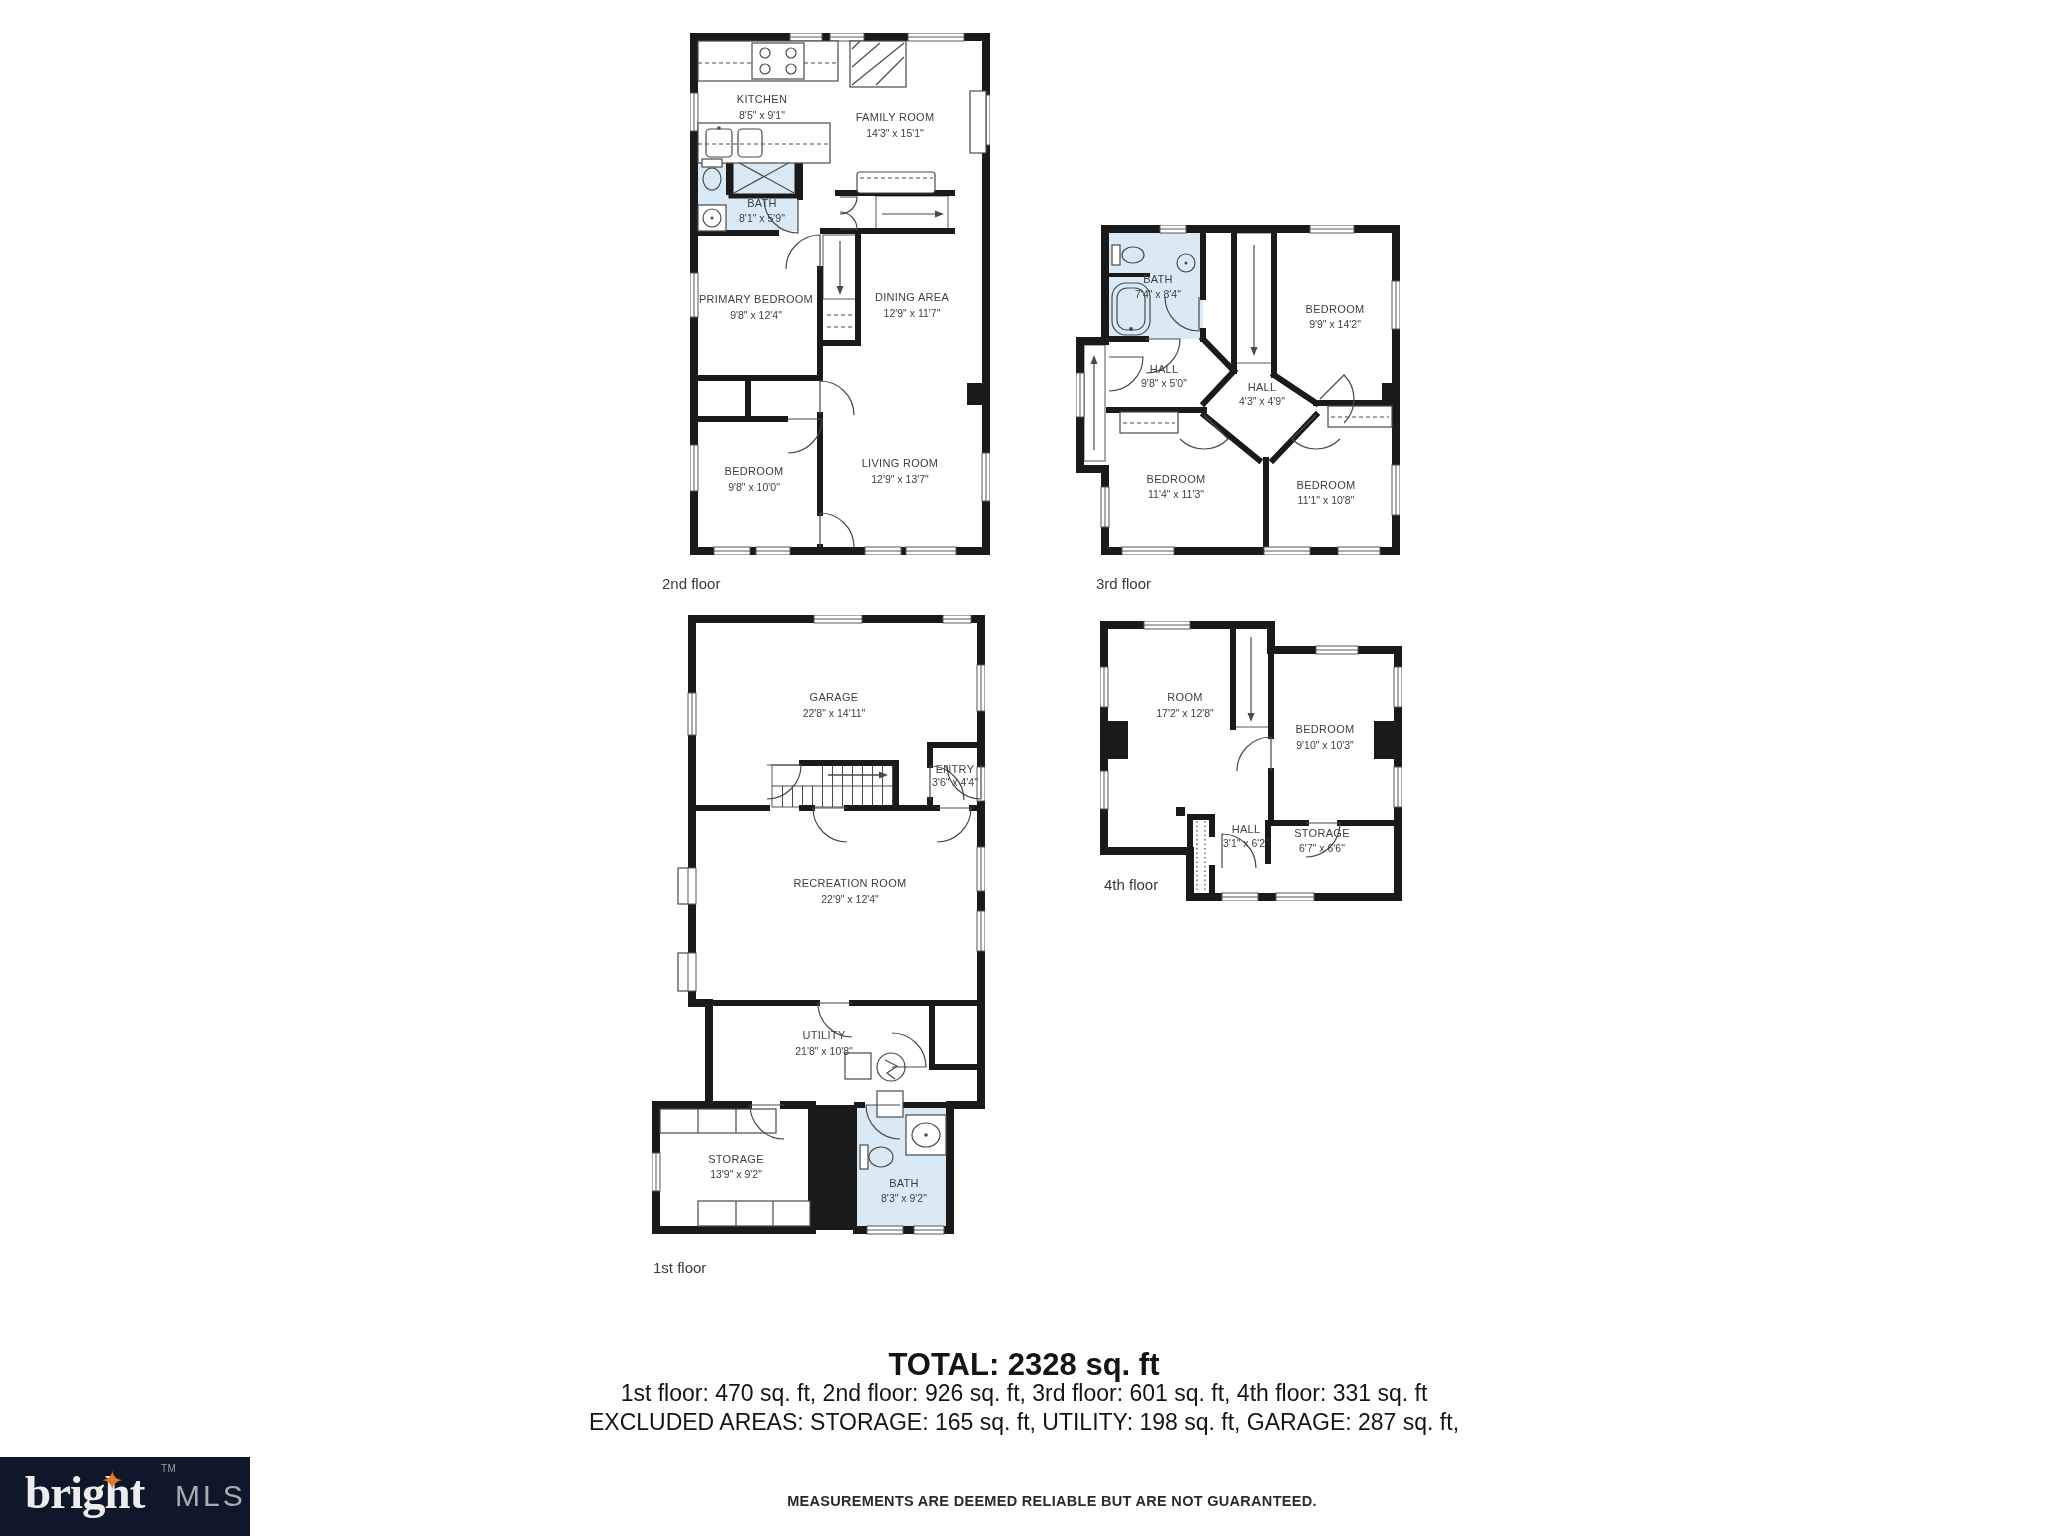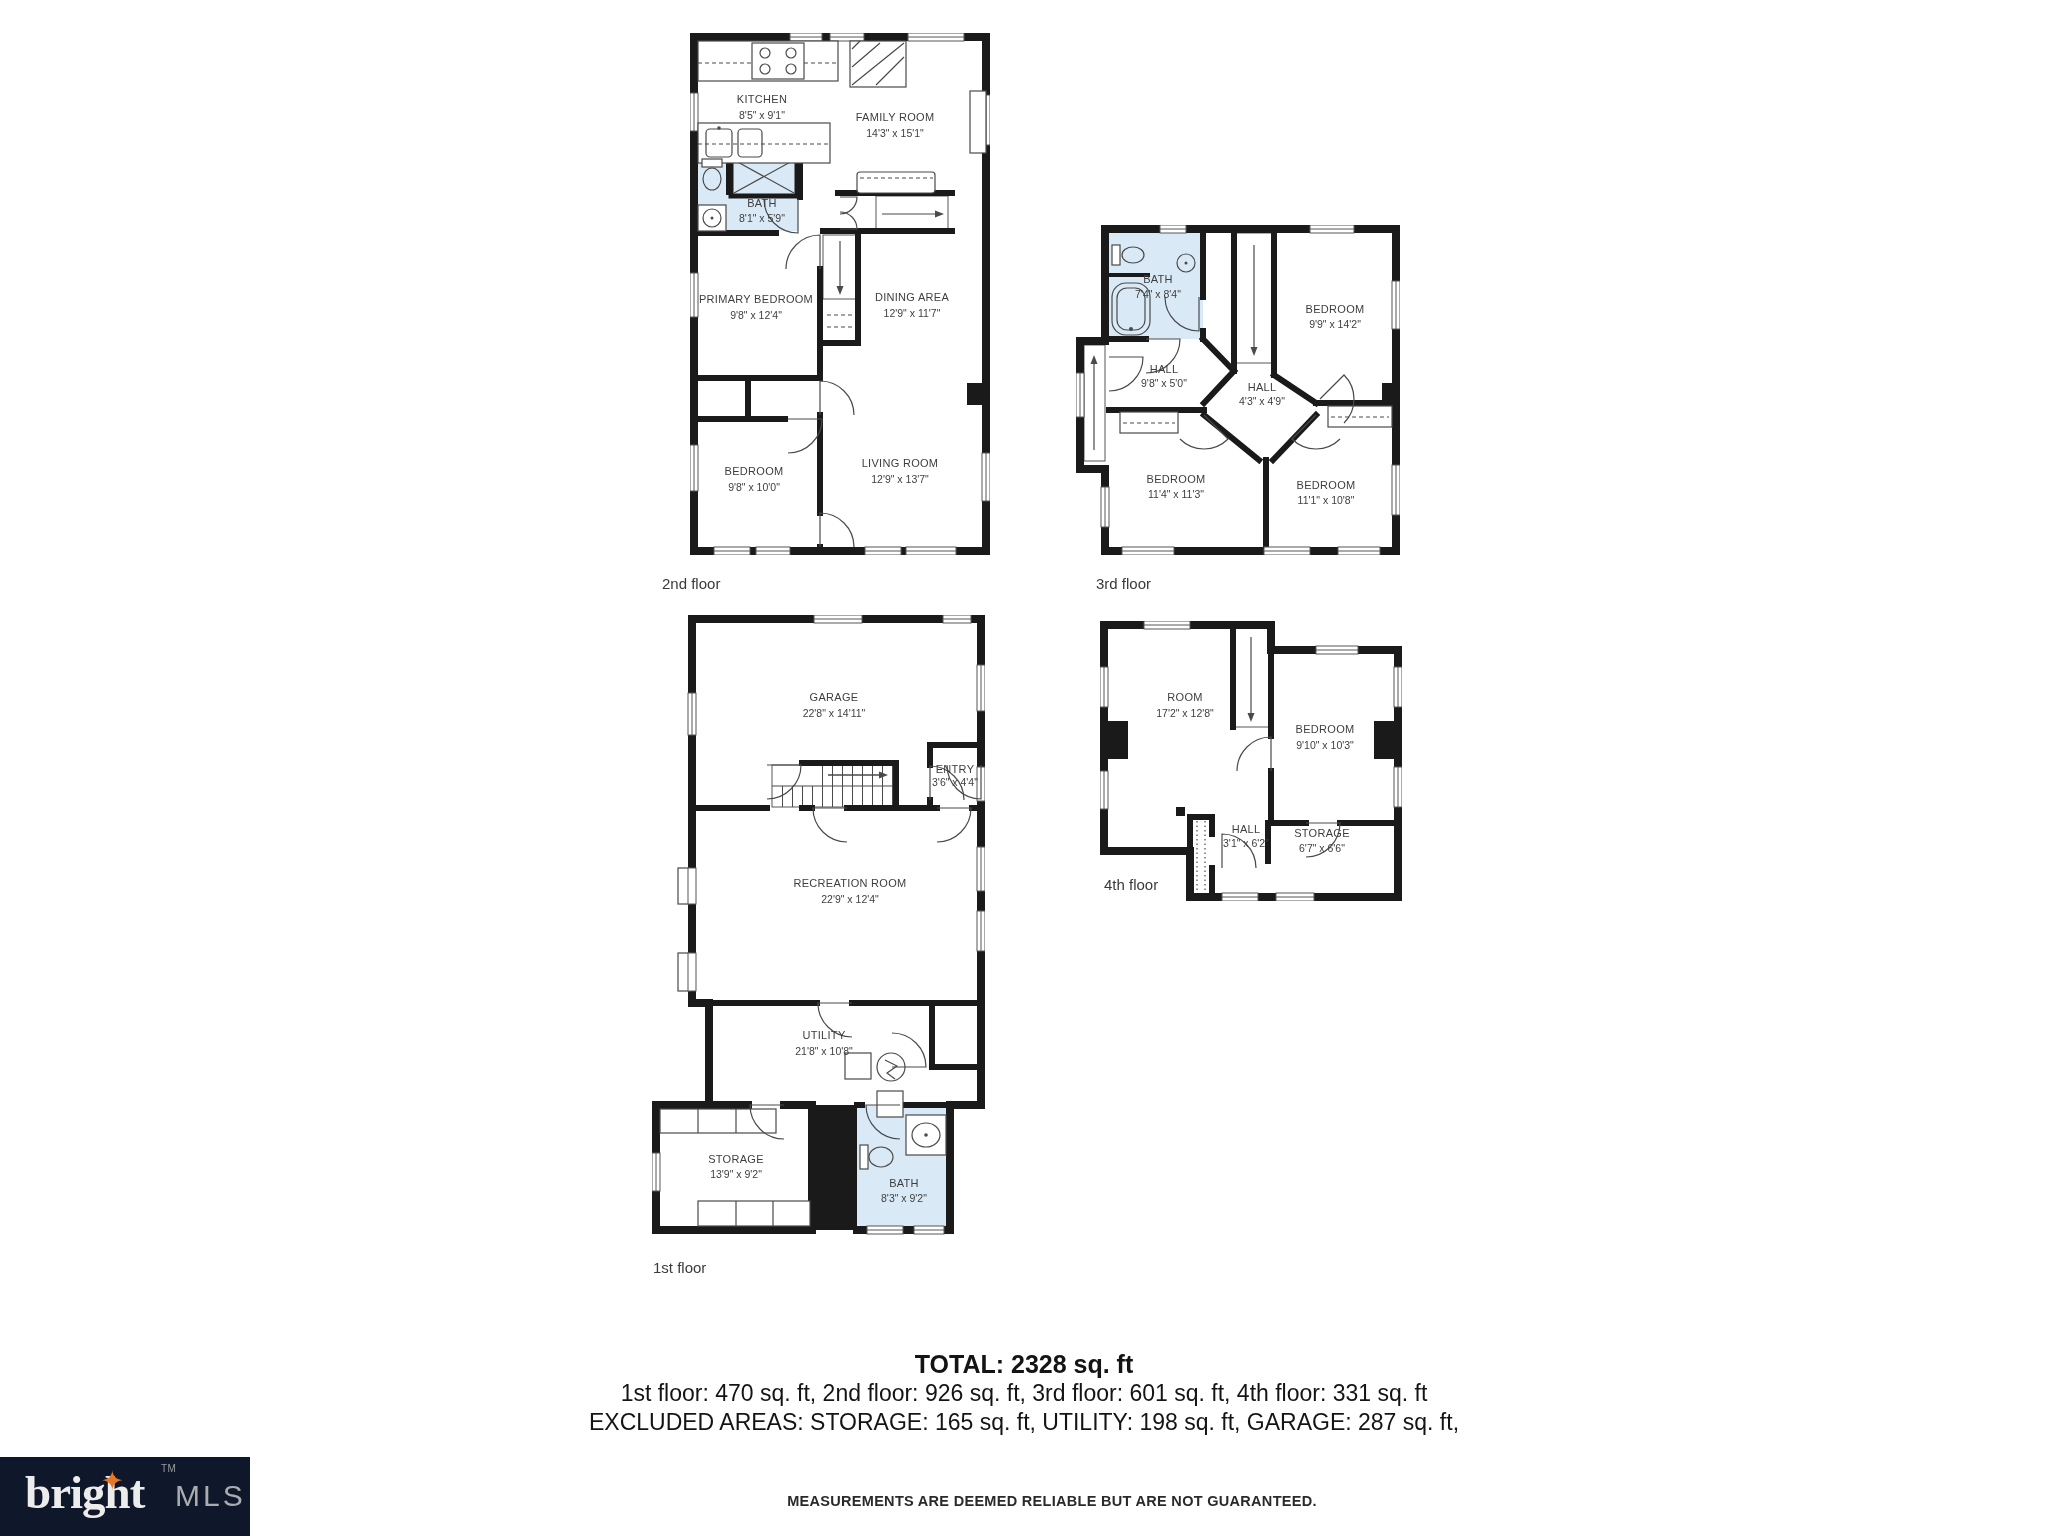--- a/index.html
+++ b/index.html
@@ -20,21 +20,21 @@
   .wl{stroke:#565656;stroke-width:1;fill:none}
   .blk{fill:#1a1a1a}
   .bathfill{fill:#d9eaf6}
   .ah{fill:#4a4a4a;stroke:none}
   text.rm{font-family:"Liberation Sans",sans-serif;font-size:11px;font-weight:500;
           fill:#3e3e3e;text-anchor:middle;letter-spacing:.3px}
   text.dm{font-family:"Liberation Sans",sans-serif;font-size:10.5px;font-weight:400;
           fill:#3e3e3e;text-anchor:middle}
   
   .summary{position:absolute;top:1350px;left:0;width:2048px;text-align:center;color:#141414;line-height:29px;}
-  .total{font-size:25px;font-weight:700;}
+  .total{font-size:31px;font-weight:700;}
   .sline{font-size:23px;font-weight:400;}
   .disclaimer{position:absolute;top:1493px;left:0;width:2048px;text-align:center;
               font-size:14.5px;font-weight:600;color:#2a2a2a;letter-spacing:.3px;margin-left:28px;}
   
   .logo{position:absolute;left:0;top:1457px;width:250px;height:79px;background:#0f172a;}
   .brand{position:absolute;left:25px;top:8px;font-family:"Liberation Serif",serif;
          font-weight:700;font-size:47px;color:#ececec;letter-spacing:-1px;}
   .star{position:absolute;left:101px;top:8px;font-size:27px;color:#e87725;font-family:"DejaVu Sans",sans-serif;}
   .tmmark{position:absolute;left:161px;top:6px;font-size:10px;color:#9a9b9d;letter-spacing:.5px;}
   .mls{position:absolute;left:175px;top:22px;font-size:30px;color:#aaacae;letter-spacing:3px;}

